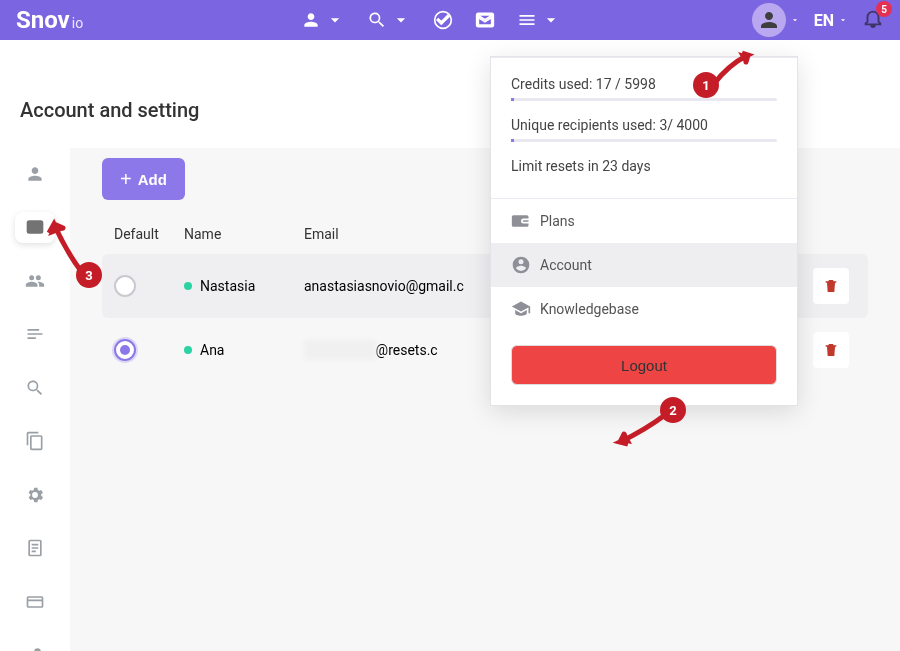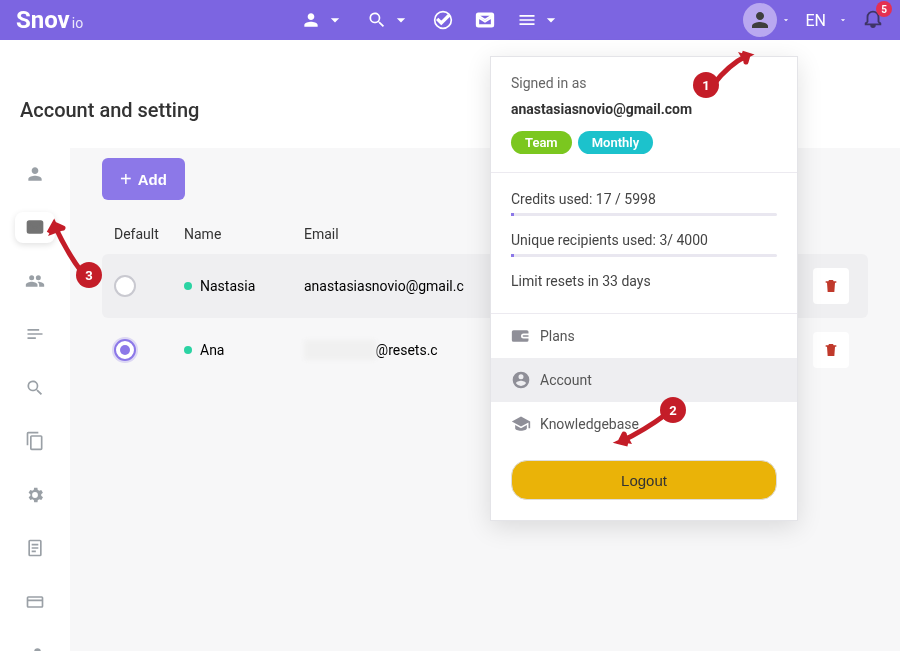--- a/index.html
+++ b/index.html
@@ -8,21 +8,21 @@
 .topbar { height: 40px; background: #7c65e1; display: flex; align-items: center; padding: 0 16px; color: #fff; position: relative; }
 .logo { font-size: 24px; font-weight: 700; color: #fff; }
 .logo .io { font-size: 14px; font-weight: 400; opacity: 0.85; margin-left: 2px; }
 .top-icons { display: flex; align-items: center; gap: 6px; margin-left: 210px; }
 .top-icon { display: flex; align-items: center; gap: 4px; padding: 6px 8px; cursor: pointer; color: #fff; }
 .top-icon svg { width: 20px; height: 20px; fill: #fff; }
 .chev-down { width: 10px; height: 10px; }
 .top-right { margin-left: auto; display: flex; align-items: center; gap: 14px; }
 .avatar-circle { width: 34px; height: 34px; border-radius: 50%; background: #b9a8f0; display: flex; align-items: center; justify-content: center; cursor: pointer; }
 .avatar-circle svg { width: 24px; height: 24px; fill: #3e3e3e; }
-.lang-sel { display: flex; align-items: center; gap: 12px; font-weight: 400; cursor: pointer; text-align: center; }
+.lang-sel { display: flex; align-items: center; gap: 4px; font-weight: 700; cursor: pointer; text-align: center; }
 .bell-wrap { position: relative; cursor: pointer; }
 .bell-wrap svg { width: 22px; height: 22px; fill: none; stroke: #3e3466; stroke-width: 2; }
 .badge { position: absolute; top: -6px; right: -8px; background: #e43052; color: #fff; font-size: 10px; font-weight: 700; min-width: 16px; height: 16px; border-radius: 8px; display: flex; align-items: center; justify-content: center; padding: 0 3px; }
 
 .page { display: flex; height: calc(651px - 56px); }
 .sidebar { width: 70px; background: #fff; padding-top: 10px; display: flex; flex-direction: column; align-items: center; gap: 22px; }
 .sidebar-item { width: 40px; height: 36px; display: flex; align-items: center; justify-content: center; border-radius: 8px; cursor: pointer; }
 .sidebar-item svg { width: 20px; height: 20px; fill: #9aa0a6; }
 .sidebar-item.active { background: #fff; box-shadow: 0 2px 6px rgba(0,0,0,0.12); }
 .sidebar-item.active svg { fill: #737373; stroke: #737373; }
@@ -59,21 +59,21 @@
 .pill.monthly { background: #1cc2cc; }
 .divider { height: 1px; background: #eceaf0; }
 .usage-line { color: #444; font-size: 14px; margin-bottom: 6px; }
 .progress { height: 3px; background: #e9e7f0; border-radius: 2px; margin-bottom: 16px; }
 .progress .fill { height: 100%; background: #8c78e8; }
 .menu-list { }
 .menu-item { display: flex; align-items: center; gap: 9px; padding: 12px 20px; color: #555; font-size: 14px; cursor: pointer; }
 .menu-item.active { background: #eeeef1; align-items: center; }
 .menu-item svg { width: 20px; height: 20px; fill: #8f8f98; }
 .logout-wrap { padding: 14px 20px 20px 20px; }
-.logout-btn { width: 100%; border: 1px solid #ddd; background: #eab308; border-radius: 16px; height: 40px; font-size: 15px; color: #333; cursor: pointer; }
+.logout-btn { width: 100%; border: 1px solid #ddd; background: #ef4444; border-radius: 6px; height: 40px; font-size: 15px; color: #333; cursor: pointer; }
 
 
 .callout { position: absolute; width: 26px; height: 26px; background: #c41d28; border-radius: 50%; color: #fff; font-weight: 700; font-size: 13px; display: flex; align-items: center; justify-content: center; z-index: 70; }
 .arrow { position: absolute; z-index: 69; }
 .arrow svg { fill: #c41d28; }
 
 .title-wrap { background:#fff; padding:22px 0 26px 20px;margin-top:36px; }
 </style>
 </head>
 <body>
@@ -253,39 +253,31 @@
                 </svg>
               </div>
             </div>
         </div>
       </div>
     </div>
   </div>
 </div>
 
 <div class="dropdown">
-  <div class="dd-section">
-    <div class="dd-signed">Signed in as</div>
-    <div class="dd-email">anastasiasnovio@gmail.com</div>
-    <div class="pills">
-      <span class="pill team">Team</span>
-      <span class="pill monthly">Monthly</span>
-    </div>
-  </div>
   <div class="divider"></div>
   <div class="dd-section">
     <div class="usage-line">Credits used: 17 / 5998</div>
     <div class="progress">
         <div class="fill" style="width:1%"></div>
       </div>
     <div class="usage-line">Unique recipients used: 3/ 4000</div>
     <div class="progress">
         <div class="fill" style="width:1%"></div>
       </div>
-    <div class="usage-line">Limit resets in 33 days</div>
+    <div class="usage-line">Limit resets in 23 days</div>
   </div>
   <div class="divider"></div>
   <div class="menu-list">
     <div class="menu-item">
       <svg viewBox="0 0 24 24">
           <path d="M3 5h16a2 2 0 012 2v2h-6a3 3 0 000 6h6v2a2 2 0 01-2 2H3a2 2 0 01-2-2V7a2 2 0 012-2zm12 6h6v2h-6a1 1 0 010-2z"></path>
         </svg>
       <span>Plans</span>
     </div>
     <div class="menu-item active">

